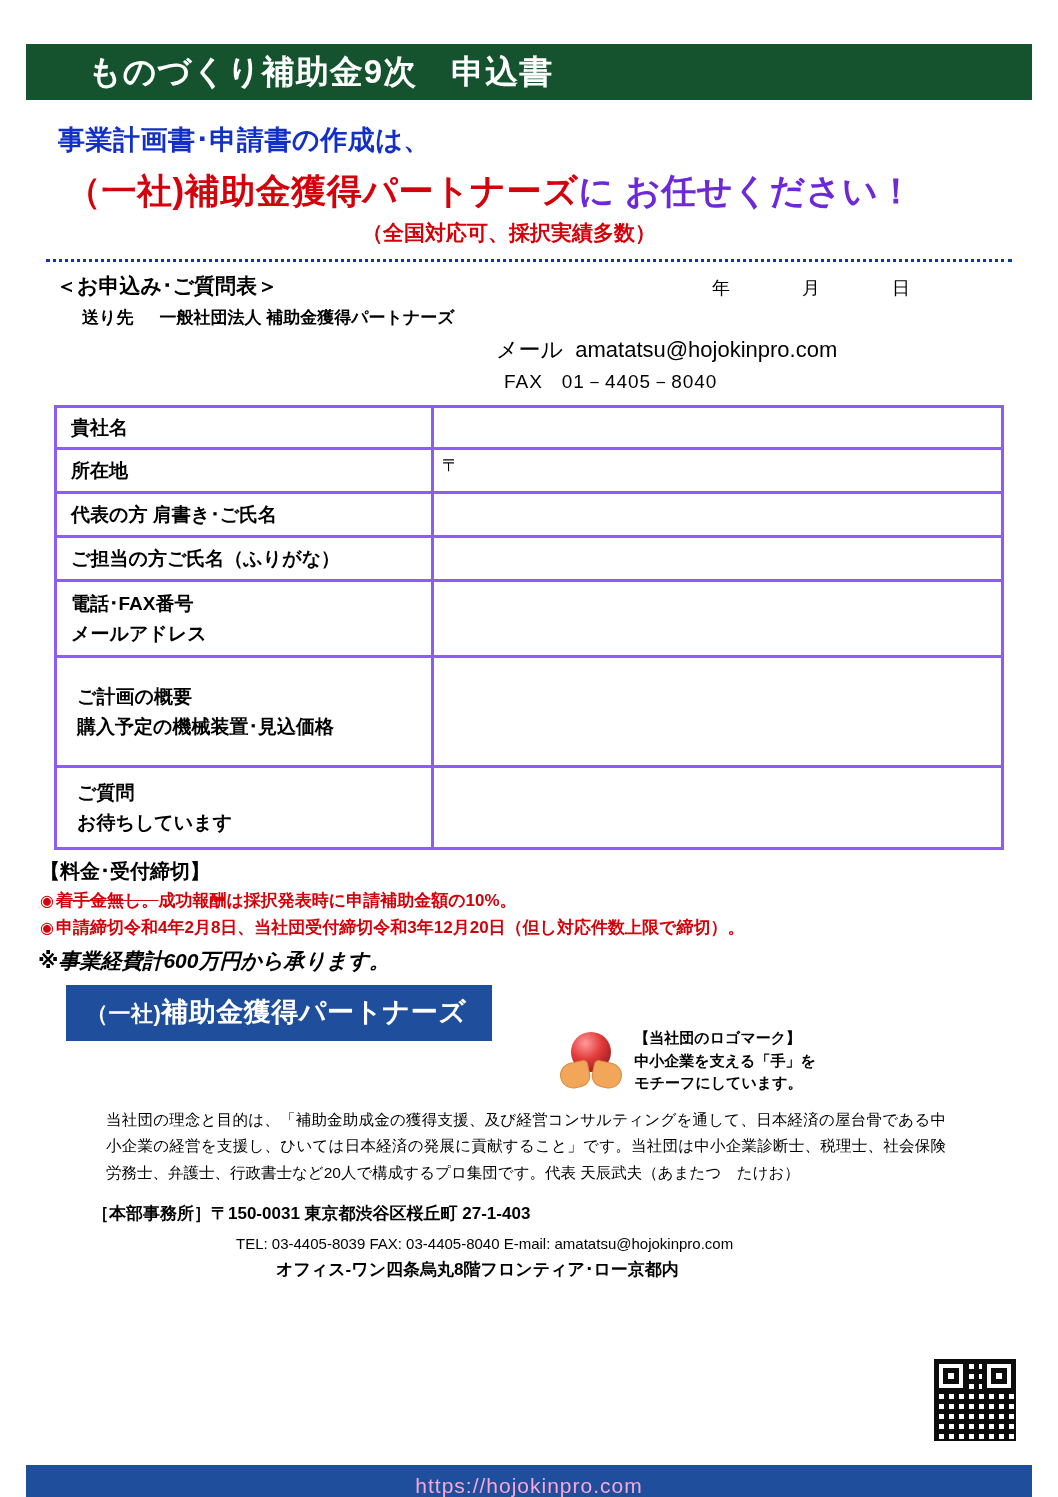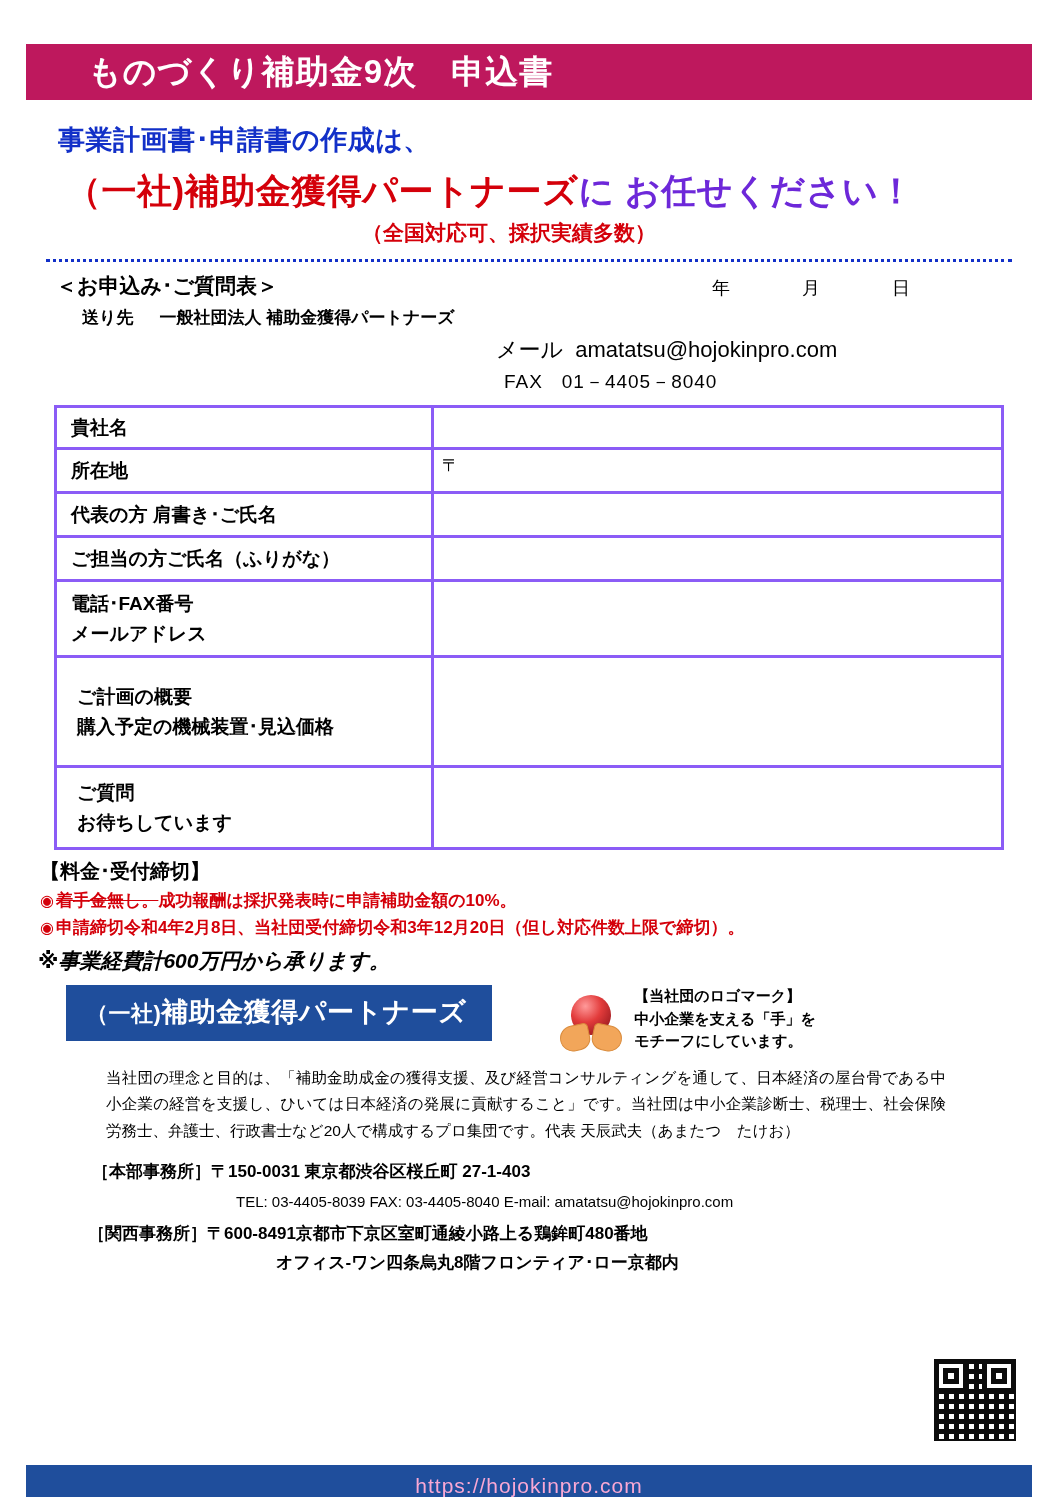--- a/index.html
+++ b/index.html
@@ -19,21 +19,21 @@
     position: relative;
     width: 1058px;
     height: 1497px;
     box-sizing: border-box;
     padding: 0 26px;
   }
 
   
   .title-banner {
     margin-top: 44px;
-    background: #be185d;
+    background: #14532d;
     height: 56px;
     display: flex;
     align-items: center;
     padding-left: 62px;
     box-sizing: border-box;
   }
   .title-banner .title-text {
     color: #ffffff;
     font-size: 33px;
     font-weight: bold;
@@ -204,21 +204,22 @@
     color: #ffffff;
     font-size: 27px;
     font-weight: bold;
     padding: 9px 26px 11px 20px;
     letter-spacing: 0.5px;
   }
   .logo-badge .small { font-size: 22px; }
   .mark-wrap {
     margin-left: 68px;
     display: flex;
-    align-items: flex-end;
+    align-items: center;
+    margin-top: 42px;
   }
   .mark-emblem {
     width: 62px;
     height: 58px;
     position: relative;
     flex: none;
   }
   .mark-emblem .ball {
     position: absolute;
     left: 11px;
@@ -441,21 +442,20 @@
         <div>中小企業を支える「手」を</div>
         <div>モチーフにしています。</div>
       </div>
     </div>
   </div>
 
   <div class="philosophy">当社団の理念と目的は、「補助金助成金の獲得支援、及び経営コンサルティングを通して、日本経済の屋台骨である中小企業の経営を支援し、ひいては日本経済の発展に貢献すること」です。当社団は中小企業診断士、税理士、社会保険労務士、弁護士、行政書士など20人で構成するプロ集団です。代表 天辰武夫（あまたつ　たけお）</div>
 
   <div class="office1">［本部事務所］〒150-0031 東京都渋谷区桜丘町 27-1-403</div>
   <div class="contact-line">TEL: 03-4405-8039  FAX: 03-4405-8040   E-mail: amatatsu@hojokinpro.com</div>
-  <div class="office2">［関西事務所］〒600-8491京都市下京区室町通綾小路上る鶏鉾町480番地</div>
   <div class="office2b">オフィス-ワン四条烏丸8階フロンティア･ロー京都内</div>
 
   <div class="qr"></div>
 
   <div class="footer">
     <span class="url">https://hojokinpro.com</span>
   </div>
 
 </div>
 

